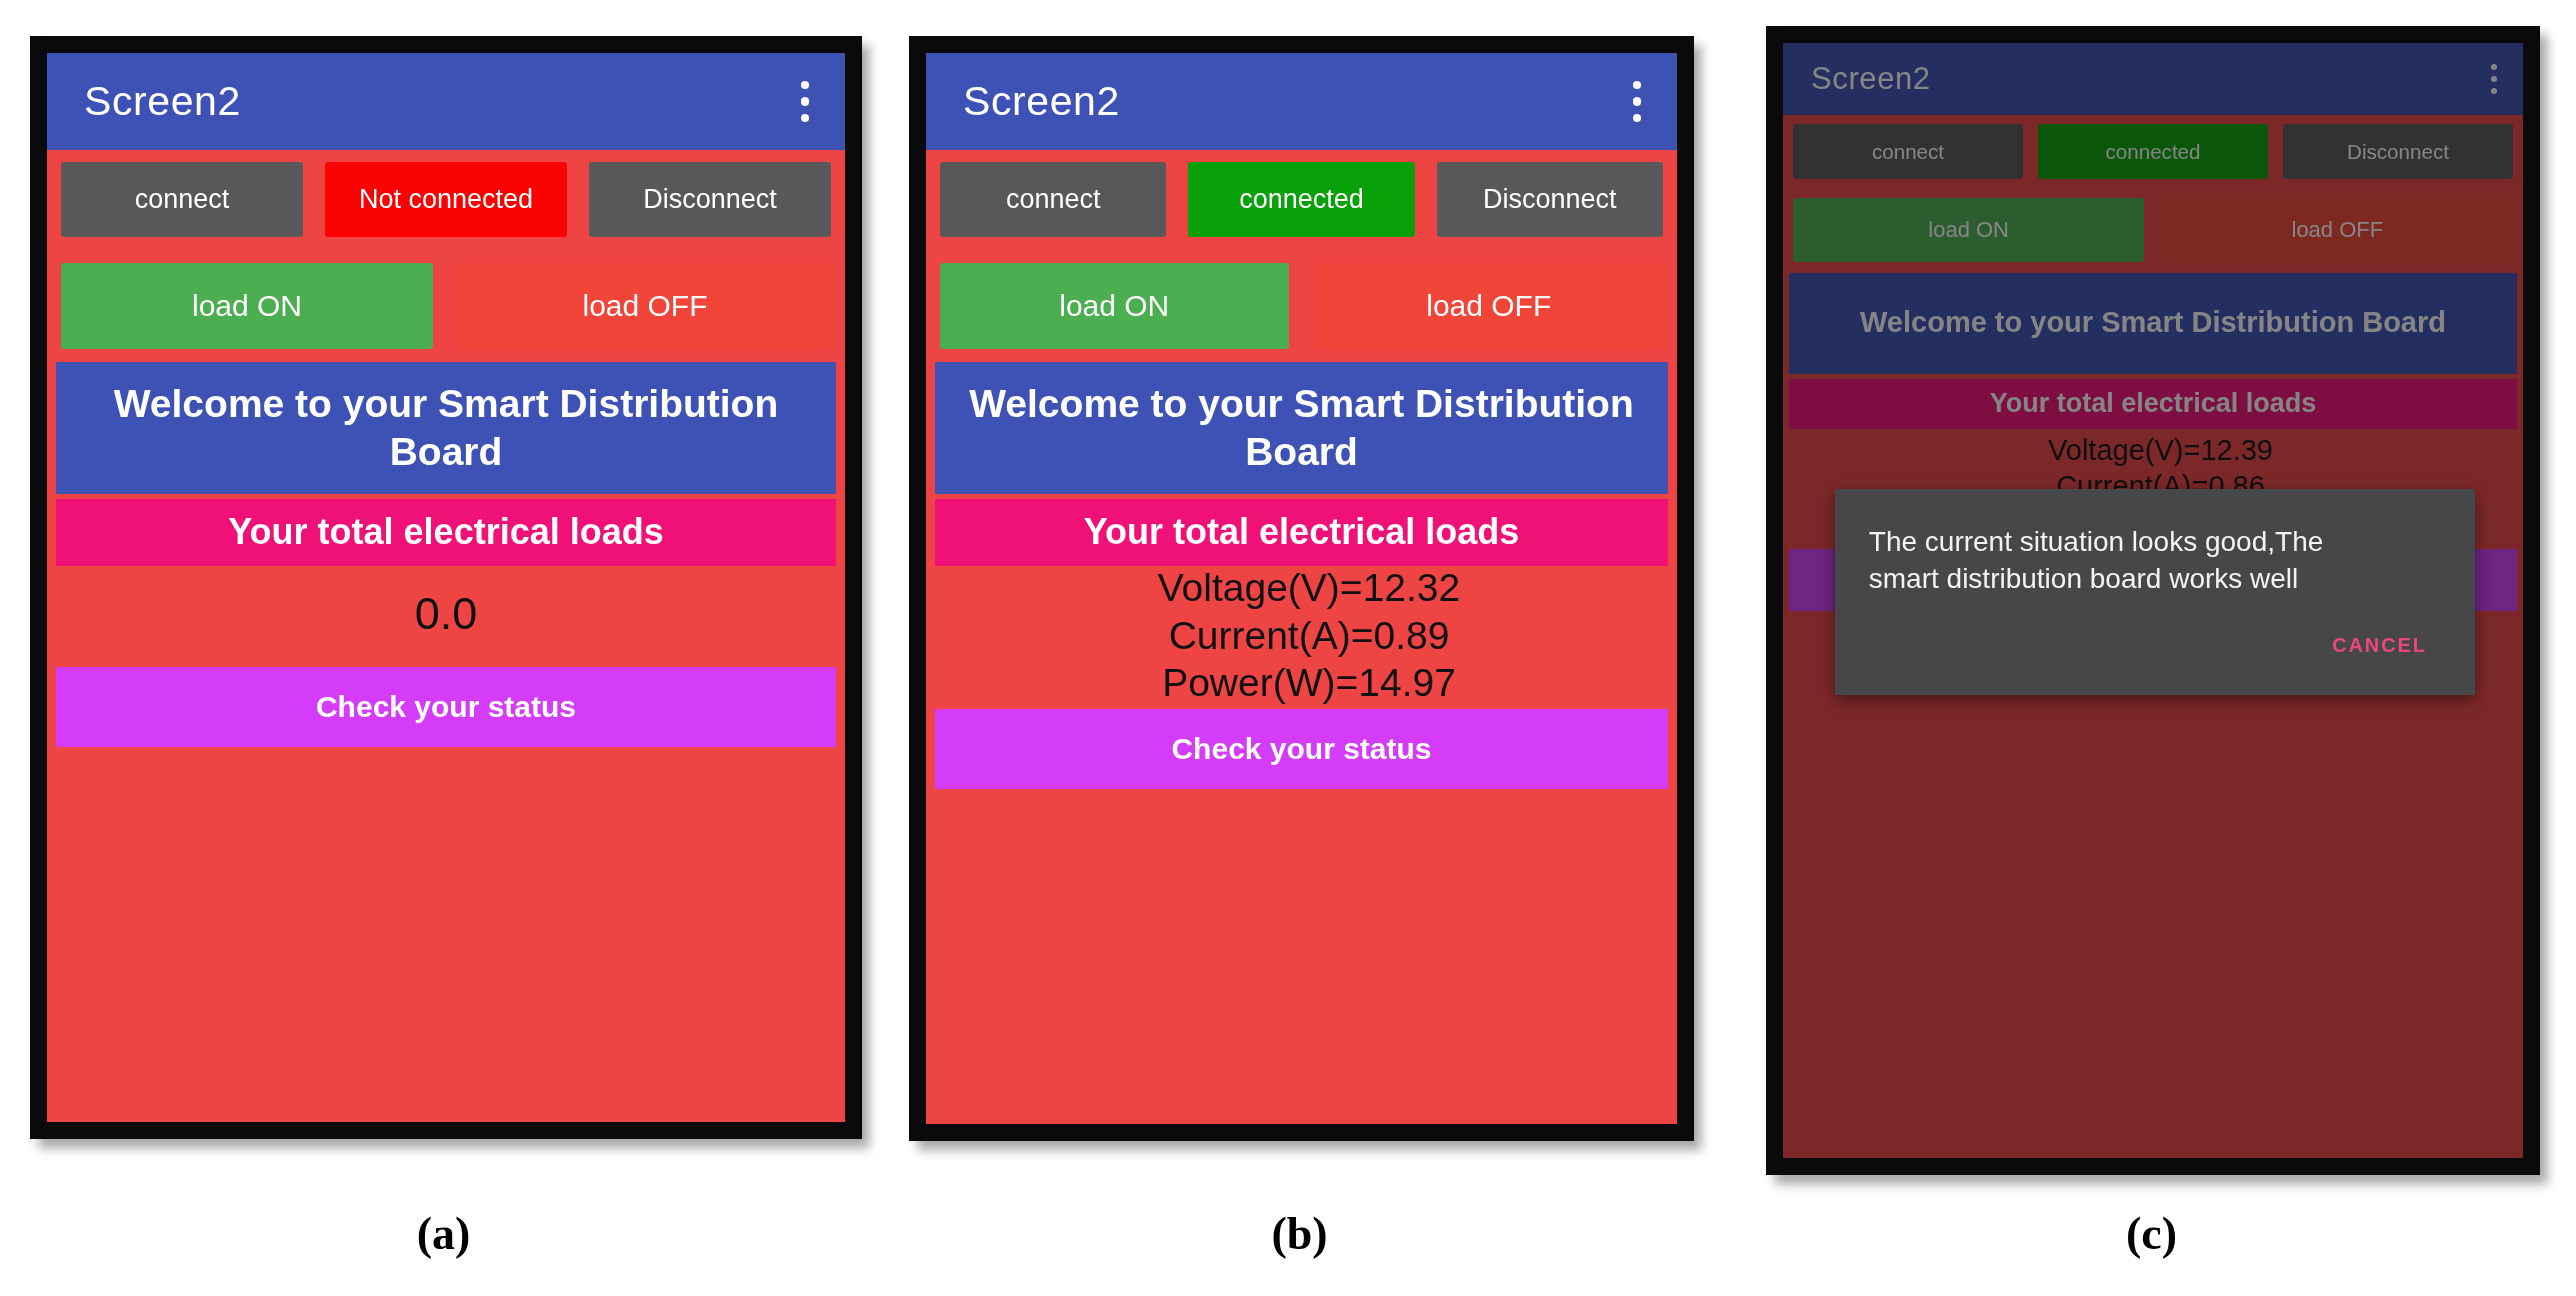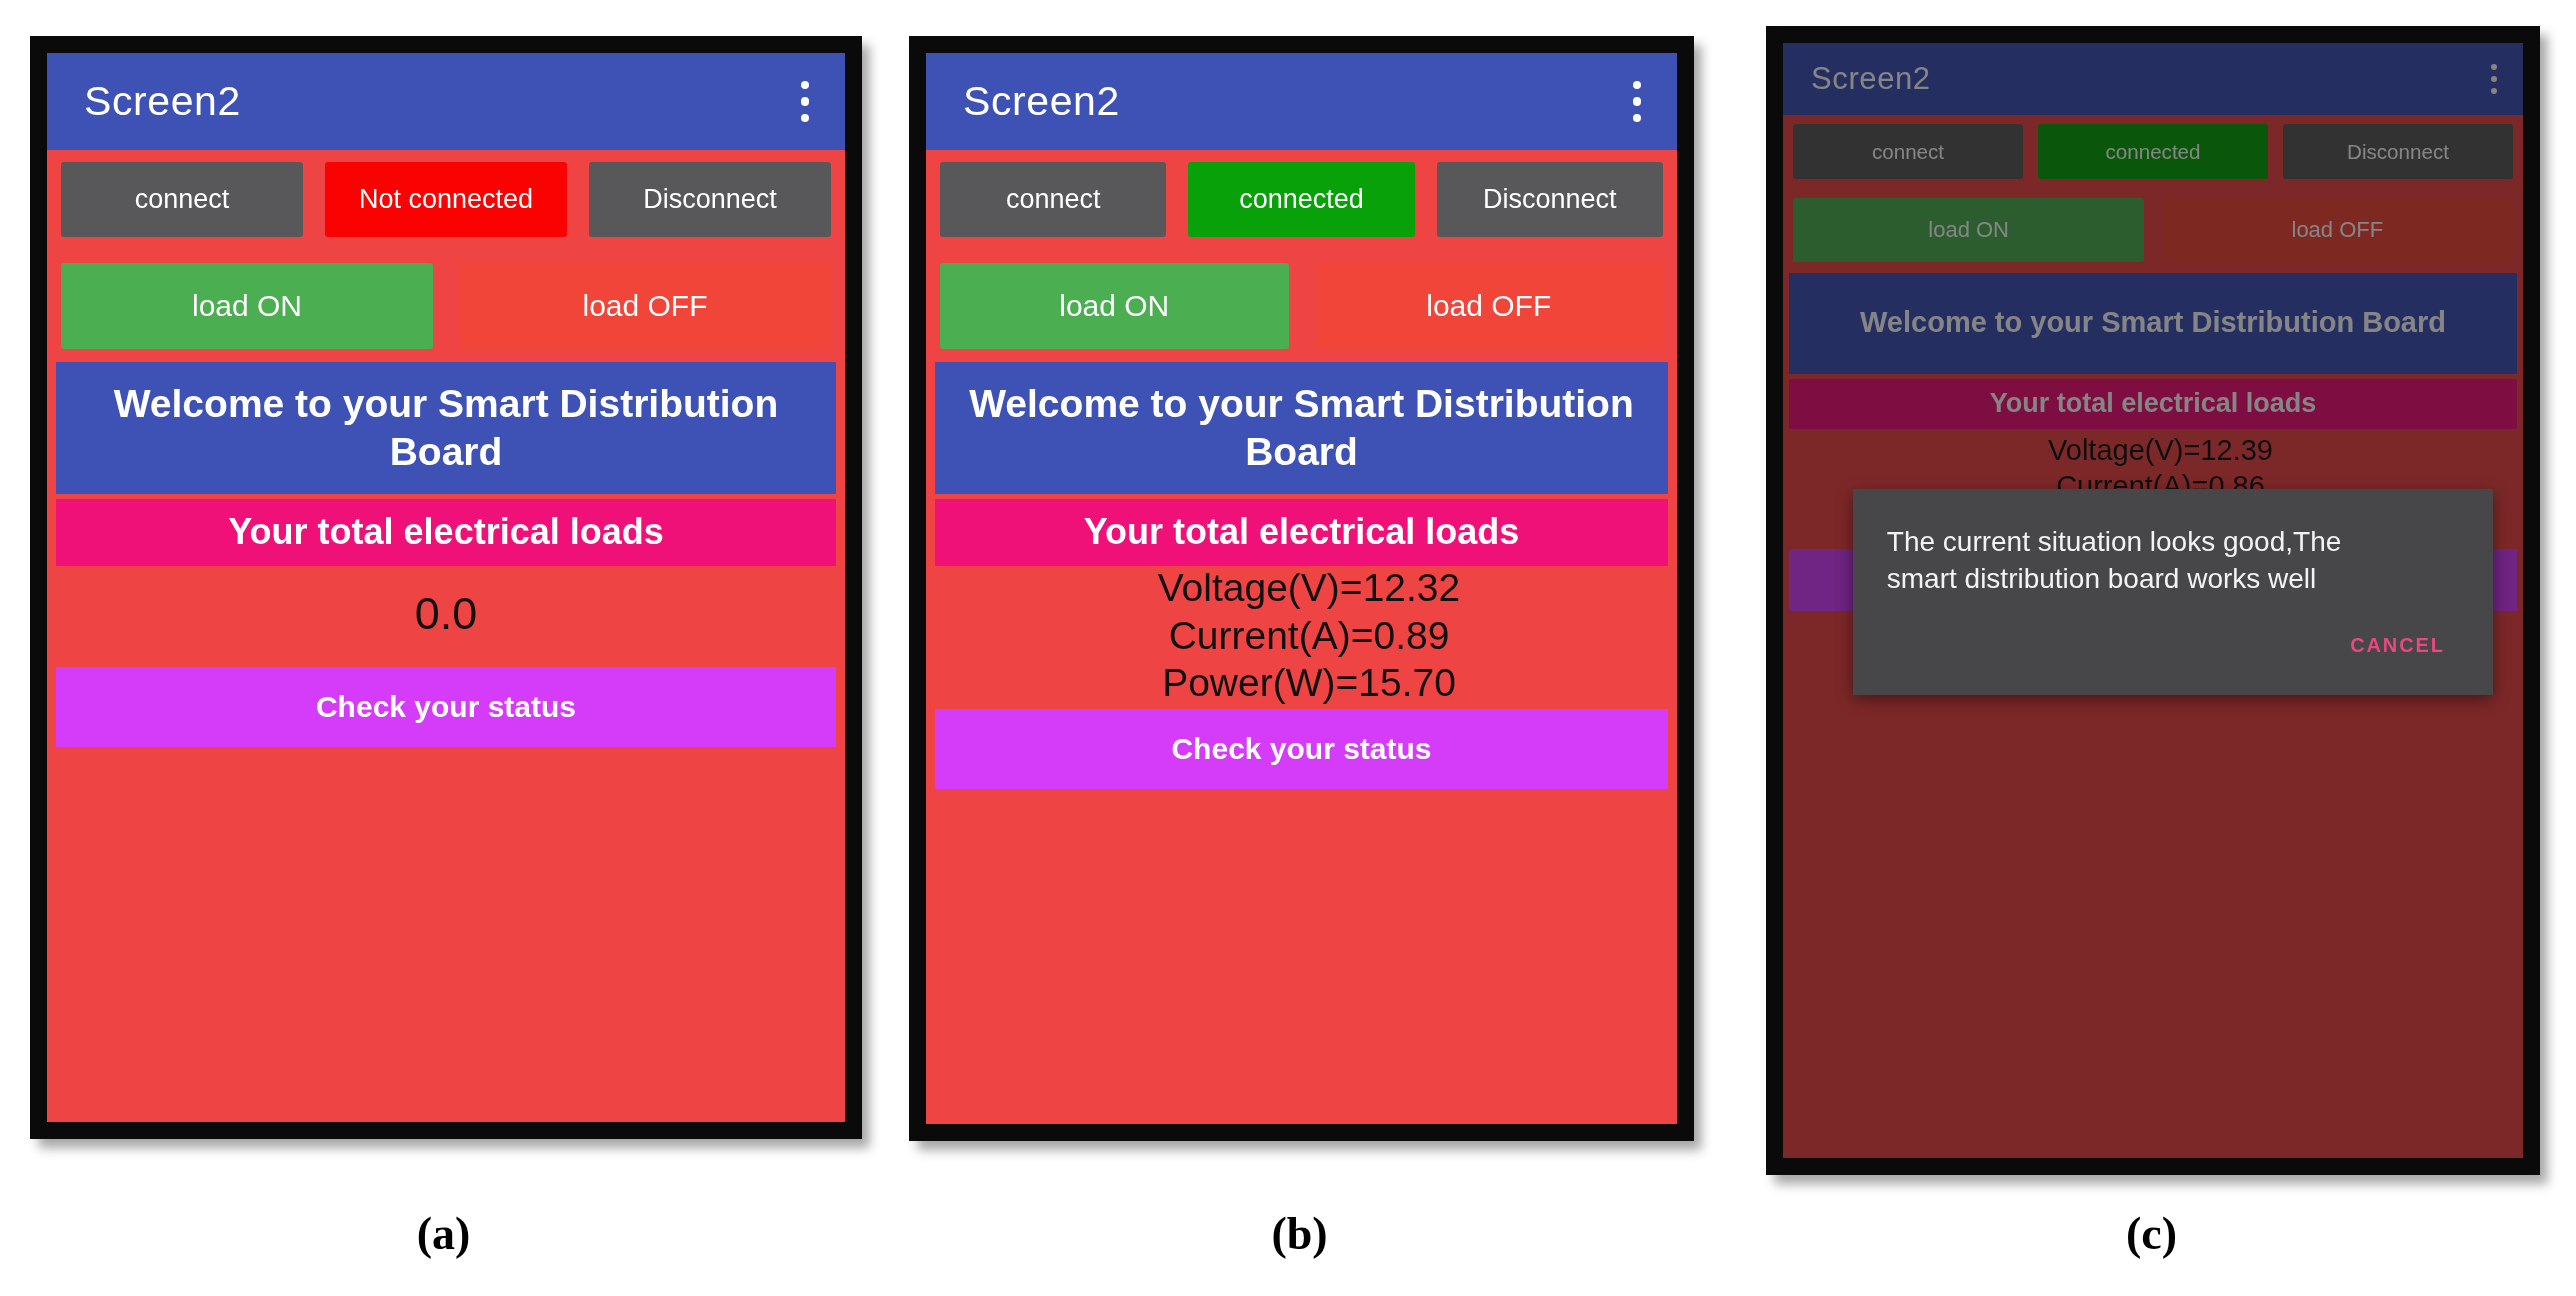--- a/index.html
+++ b/index.html
@@ -101,21 +101,20 @@
   .compact .loads{margin:5.2px 6.4px 0;height:50px;font-size:27px;}
   .compact .readout-multi{height:116px;font-size:29px;line-height:1.24;}
   .compact .check{margin:3.9px 6.4px 0;height:62px;font-size:22px;}
 
   
   .dim-overlay{position:absolute;inset:0;background:rgba(12,12,12,0.50);z-index:1;}
   .dialog{
     position:absolute;z-index:2;left:7%;top:40%;width:86.5%;min-height:206px;
     background:var(--dialog-gray);padding:34px 31px 26px 34px;
     box-shadow:0 5.2px 15.5px rgba(0,0,0,0.45);
-    margin-left:18px;
   }
   .dialog .msg{color:#f3f3f3;font-size:28px;line-height:1.33;max-width:516px;}
   .dialog .actions{display:flex;justify-content:flex-end;margin-top:37px;padding-right:17px;}
   .dialog .cancel{
     color:var(--cancel-pink);font-size:20px;font-weight:bold;letter-spacing:1.9px;cursor:pointer;
   }
 
   
   .caption{
     position:absolute;top:1207px;width:193px;text-align:center;
@@ -175,21 +174,21 @@
       </div>
       <div class="row row2">
         <div class="btn btn-load-on">load ON</div>
         <div class="btn btn-load-off">load OFF</div>
       </div>
       <div class="welcome">Welcome to your Smart Distribution Board</div>
       <div class="loads">Your total  electrical loads</div>
       <div class="readout readout-multi">
         <span>Voltage(V)=12.32</span>
         <span>Current(A)=0.89</span>
-        <span>Power(W)=15.70</span>
+        <span>Power(W)=14.97</span>
       </div>
       <div class="check">Check your status</div>
     </div>
   </div>
 
   <div class="phone phone-c">
     <div class="screen compact">
       <div class="appbar">
         <span class="title">Screen2</span>
         <span class="kebab">

